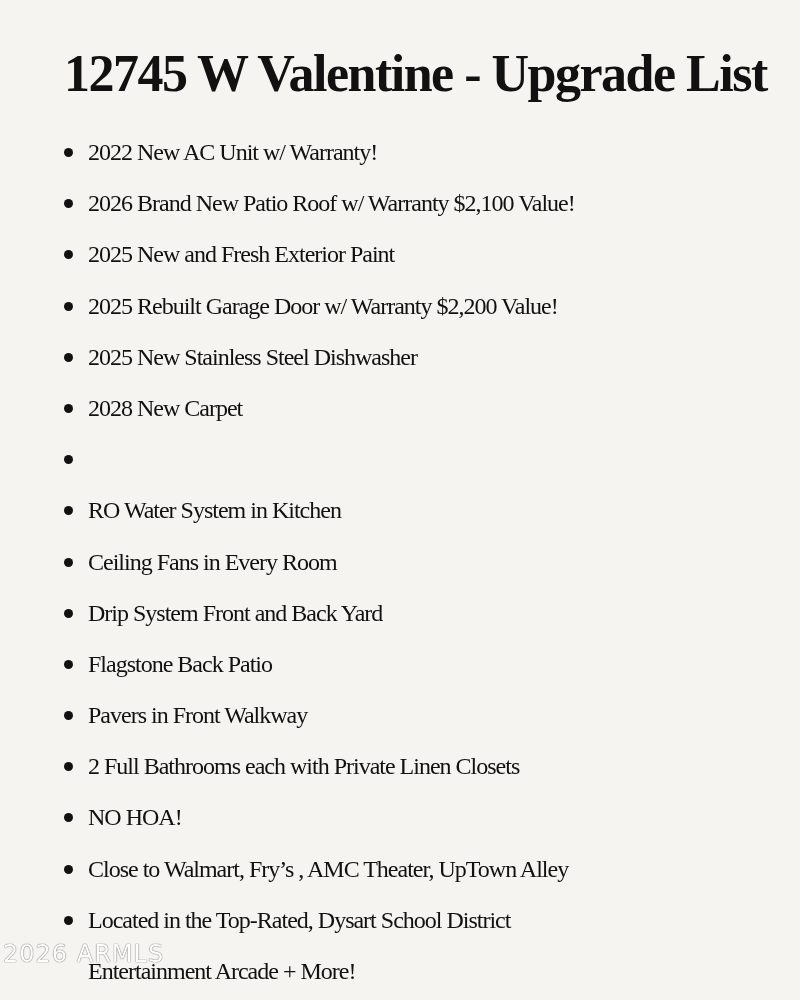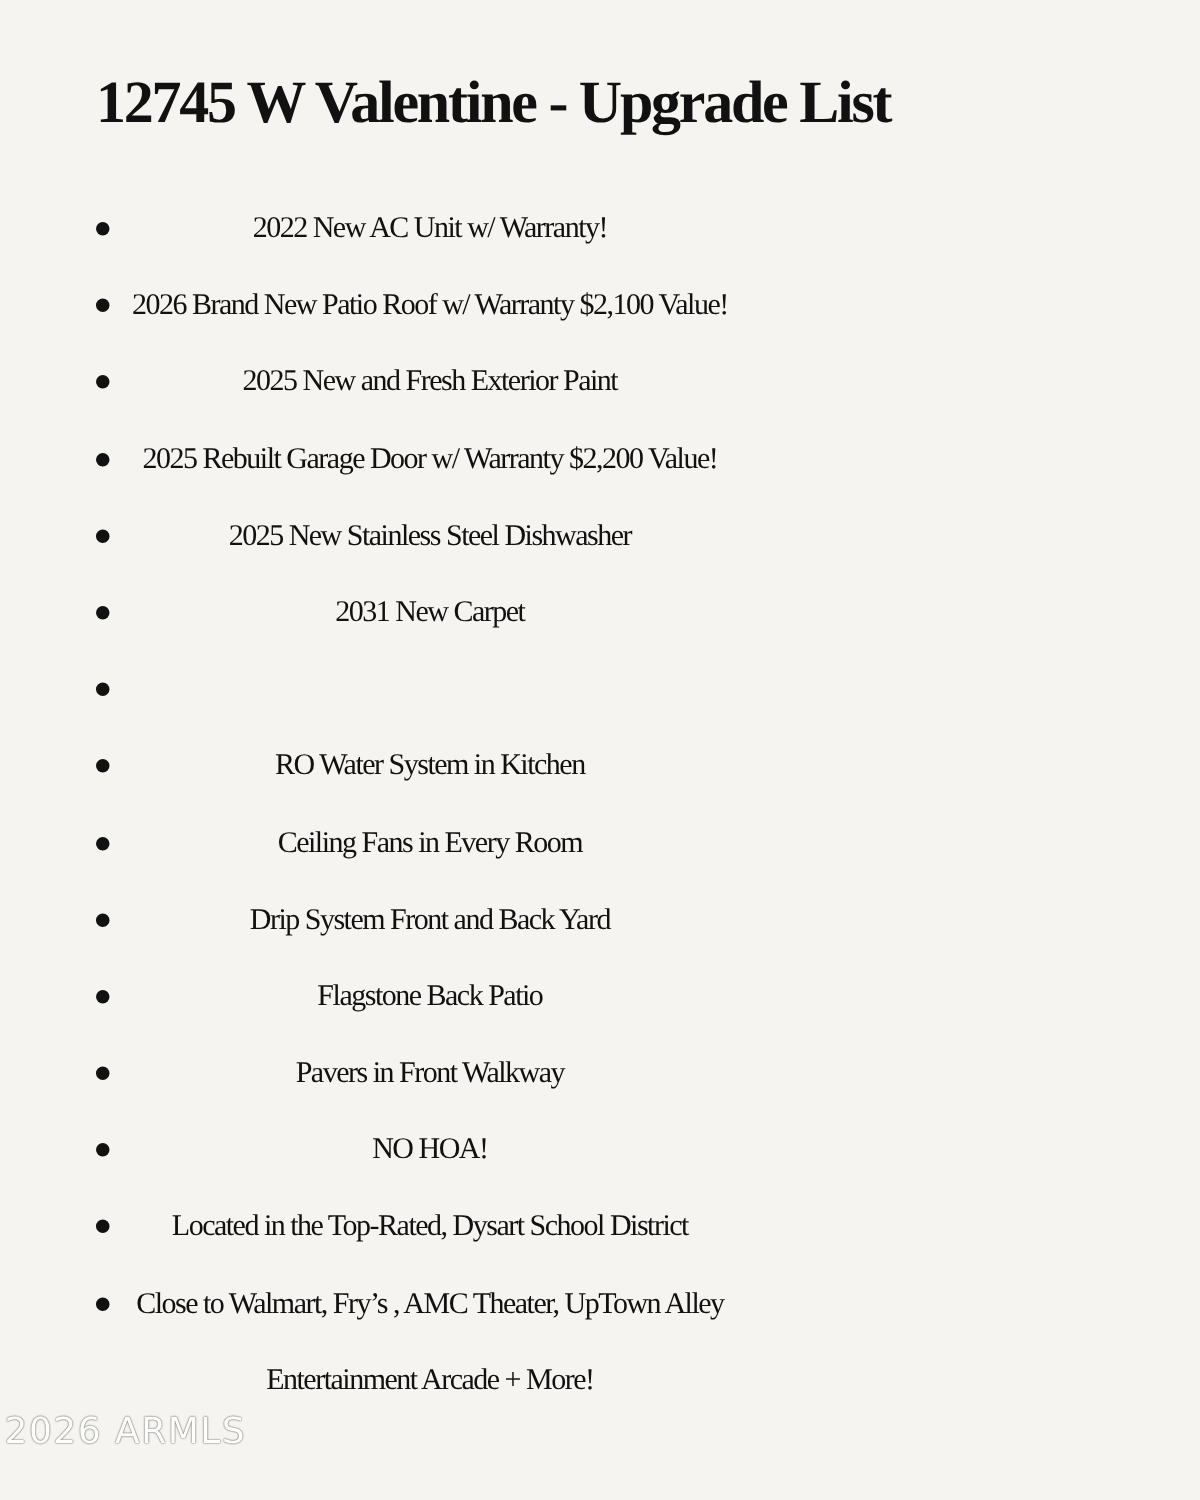--- a/index.html
+++ b/index.html
@@ -4,31 +4,31 @@
 <style>
   html, body { margin: 0; padding: 0; }
   body {
     width: 800px; height: 1000px; overflow: hidden;
     background: #f6f4f0; position: relative;
     font-family: "Liberation Serif", "DejaVu Serif", serif;
     color: #111111;
   }
   .title {
     position: absolute; left: 64px; top: 44px;
-    font-size: 40px; font-weight: bold; letter-spacing: -1.5px;
+    font-size: 52px; font-weight: bold; letter-spacing: -1.5px;
     margin: 0; white-space: nowrap;
   }
   ul.list {
     position: absolute; left: 64px; top: 127px;
     margin: 0; padding: 0; list-style: none;
   }
   ul.list li {
     position: relative; padding-left: 24px;
-    font-size: 20px; line-height: 51.2px; letter-spacing: -1px;
-    white-space: nowrap; height: 51.2px; text-align: center;
+    font-size: 24px; line-height: 51.2px; letter-spacing: -1px;
+    white-space: nowrap; height: 51.2px;
   }
   ul.list li .bullet {
     position: absolute; left: 0; top: 21px;
     width: 9px; height: 9px; border-radius: 50%; background: #111;
   }
   ul.list li.cont { height: 51.2px; }
   .watermark {
     position: absolute; left: 3px; top: 940px;
     font-family: "DejaVu Sans", sans-serif; font-size: 24px;
     color: #ffffff; opacity: 0.85;
@@ -40,26 +40,27 @@
 <body>
 
 <h1 class="title">12745 W Valentine - Upgrade List</h1>
 
 <ul class="list">
   <li><span class="bullet"></span><span>2022 New AC Unit w/ Warranty!</span></li>
   <li><span class="bullet"></span><span>2026 Brand New Patio Roof w/ Warranty $2,100 Value!</span></li>
   <li><span class="bullet"></span><span>2025 New and Fresh Exterior Paint</span></li>
   <li><span class="bullet"></span><span>2025 Rebuilt Garage Door w/ Warranty $2,200 Value!</span></li>
   <li><span class="bullet"></span><span>2025 New Stainless Steel Dishwasher</span></li>
-  <li><span class="bullet"></span><span>2031 New Carpet</span></li>
+  <li><span class="bullet"></span><span>2028 New Carpet</span></li>
   <li><span class="bullet"></span></li>
   <li><span class="bullet"></span><span>RO Water System in Kitchen</span></li>
   <li><span class="bullet"></span><span>Ceiling Fans in Every Room</span></li>
   <li><span class="bullet"></span><span>Drip System Front and Back Yard</span></li>
   <li><span class="bullet"></span><span>Flagstone Back Patio</span></li>
   <li><span class="bullet"></span><span>Pavers in Front Walkway</span></li>
+  <li><span class="bullet"></span><span>2 Full Bathrooms each with Private Linen Closets</span></li>
   <li><span class="bullet"></span><span>NO HOA!</span></li>
+  <li><span class="bullet"></span><span>Close to Walmart, Fry’s , AMC Theater, UpTown Alley</span></li>
   <li><span class="bullet"></span><span>Located in the Top-Rated, Dysart School District</span></li>
-  <li><span class="bullet"></span><span>Close to Walmart, Fry’s , AMC Theater, UpTown Alley</span></li>
   <li class="cont"><span>Entertainment Arcade + More!</span></li>
 </ul>
 
 <div class="watermark">2026 ARMLS</div>
 
 </body></html>

